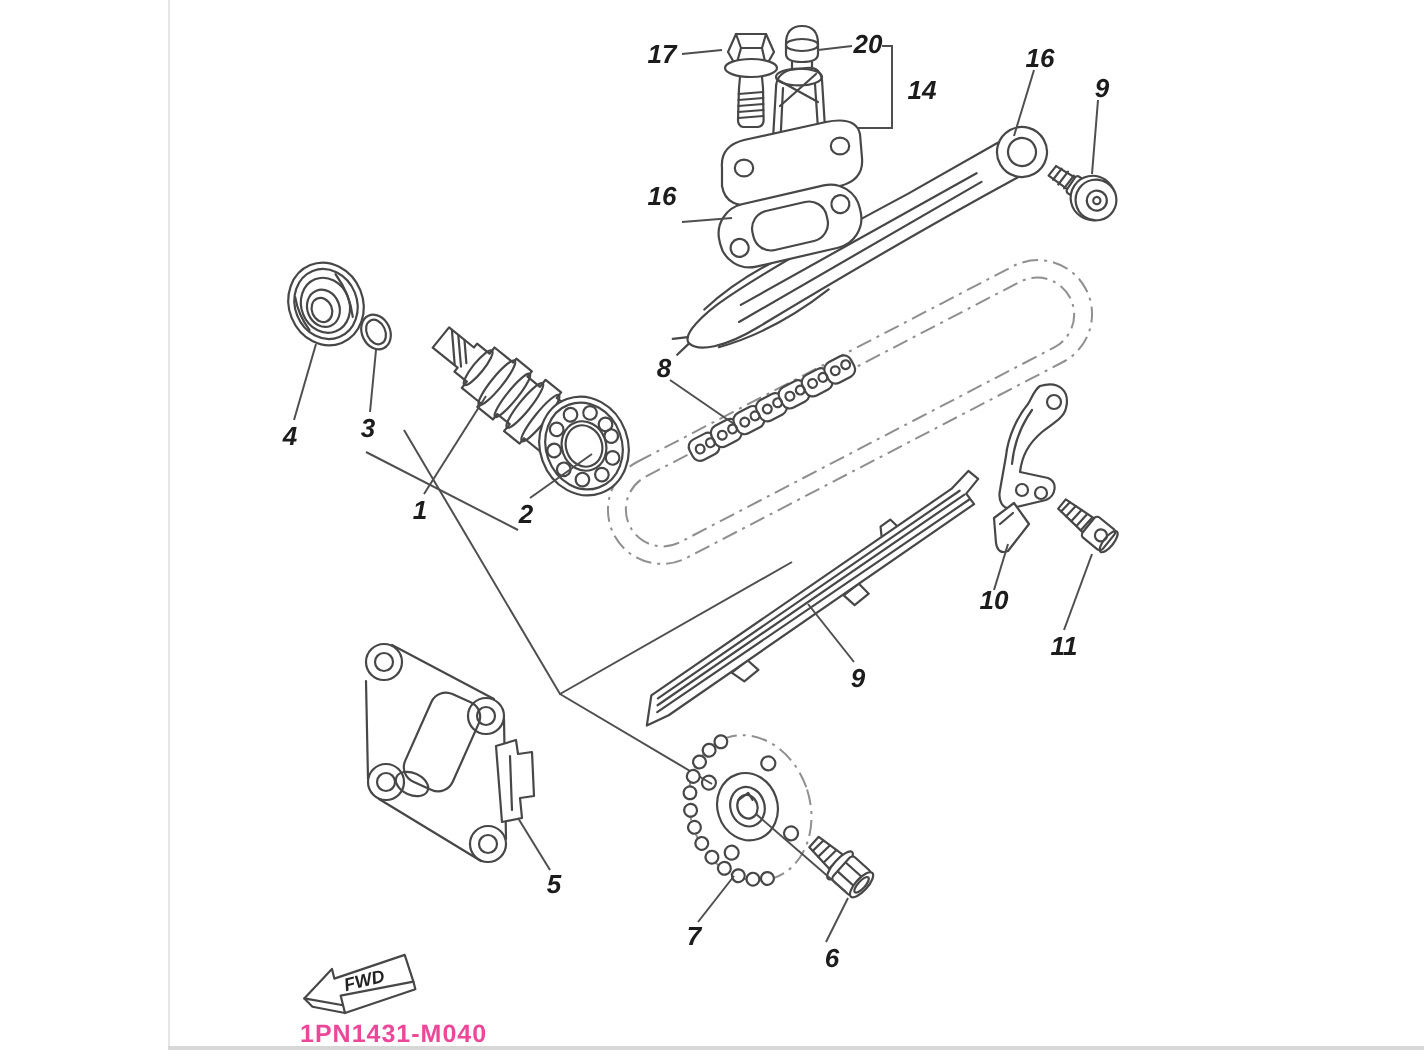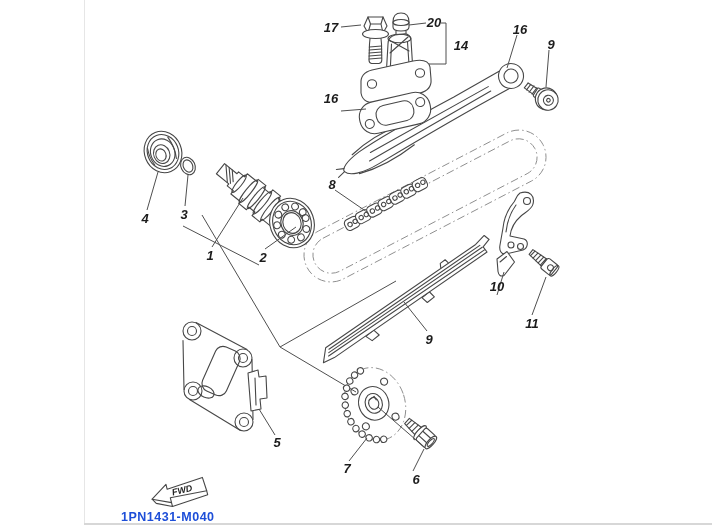--- a/index.html
+++ b/index.html
@@ -9,22 +9,22 @@
   svg.art *{vector-effect:non-scaling-stroke;}
   .lines{fill:none;stroke:#474747;stroke-width:1.1;stroke-linecap:round;stroke-linejoin:round;}
   .wfill{fill:#ffffff;stroke:#474747;stroke-width:1.1;stroke-linejoin:round;}
   .phantom{fill:none;stroke:#8f8f8f;stroke-width:1;stroke-dasharray:8 3 1.5 3;}
   .leader{fill:none;stroke:#4f4f4f;stroke-width:1;}
   .edge{stroke:#e6e6e6;stroke-width:1;}
   .edgeb{stroke:#d7d7d7;stroke-width:2;}
   .callout{position:absolute;transform:translate(-50%,-50%);
            font-size:13px;font-weight:700;color:#1c1c1c;line-height:1;cursor:pointer;
            user-select:none;font-style:italic;}
-  .code{position:absolute;left:121px;top:510px;font-size:12.5px;font-weight:700;
-        letter-spacing:.5px;color:#1d4ed8;}
+  .code{position:absolute;left:150px;top:510px;font-size:12.5px;font-weight:700;
+        letter-spacing:.5px;color:#ec4899;}
   .fwdtext{font-size:9px;font-weight:700;font-style:italic;fill:#222;
            font-family:"Liberation Sans",sans-serif;}
 </style>
 </head>
 <body>
 
 <div class="stage">
 
 <svg class="art" width="714" height="532" viewBox="0 0 714 532">
 
@@ -296,21 +296,21 @@
 
   <span class="callout" style="left:210px;top:255px">1</span>
   <span class="callout" style="left:263px;top:257px">2</span>
   <span class="callout" style="left:184px;top:214px">3</span>
   <span class="callout" style="left:145px;top:218px">4</span>
   <span class="callout" style="left:277px;top:442px">5</span>
   <span class="callout" style="left:416px;top:479px">6</span>
   <span class="callout" style="left:347px;top:468px">7</span>
   <span class="callout" style="left:332px;top:184px">8</span>
   <span class="callout" style="left:429px;top:339px">9</span>
-  <span class="callout" style="left:497px;top:286px">10</span>
+  <span class="callout" style="left:497px;top:300px">10</span>
   <span class="callout" style="left:532px;top:323px">11</span>
   <span class="callout" style="left:520px;top:29px">16</span>
   <span class="callout" style="left:551px;top:44px">9</span>
   <span class="callout" style="left:461px;top:45px">14</span>
   <span class="callout" style="left:434px;top:22px">20</span>
   <span class="callout" style="left:331px;top:98px">16</span>
   <span class="callout" style="left:331px;top:27px">17</span>
 
   <span class="code">1PN1431-M040</span>
 </div>

